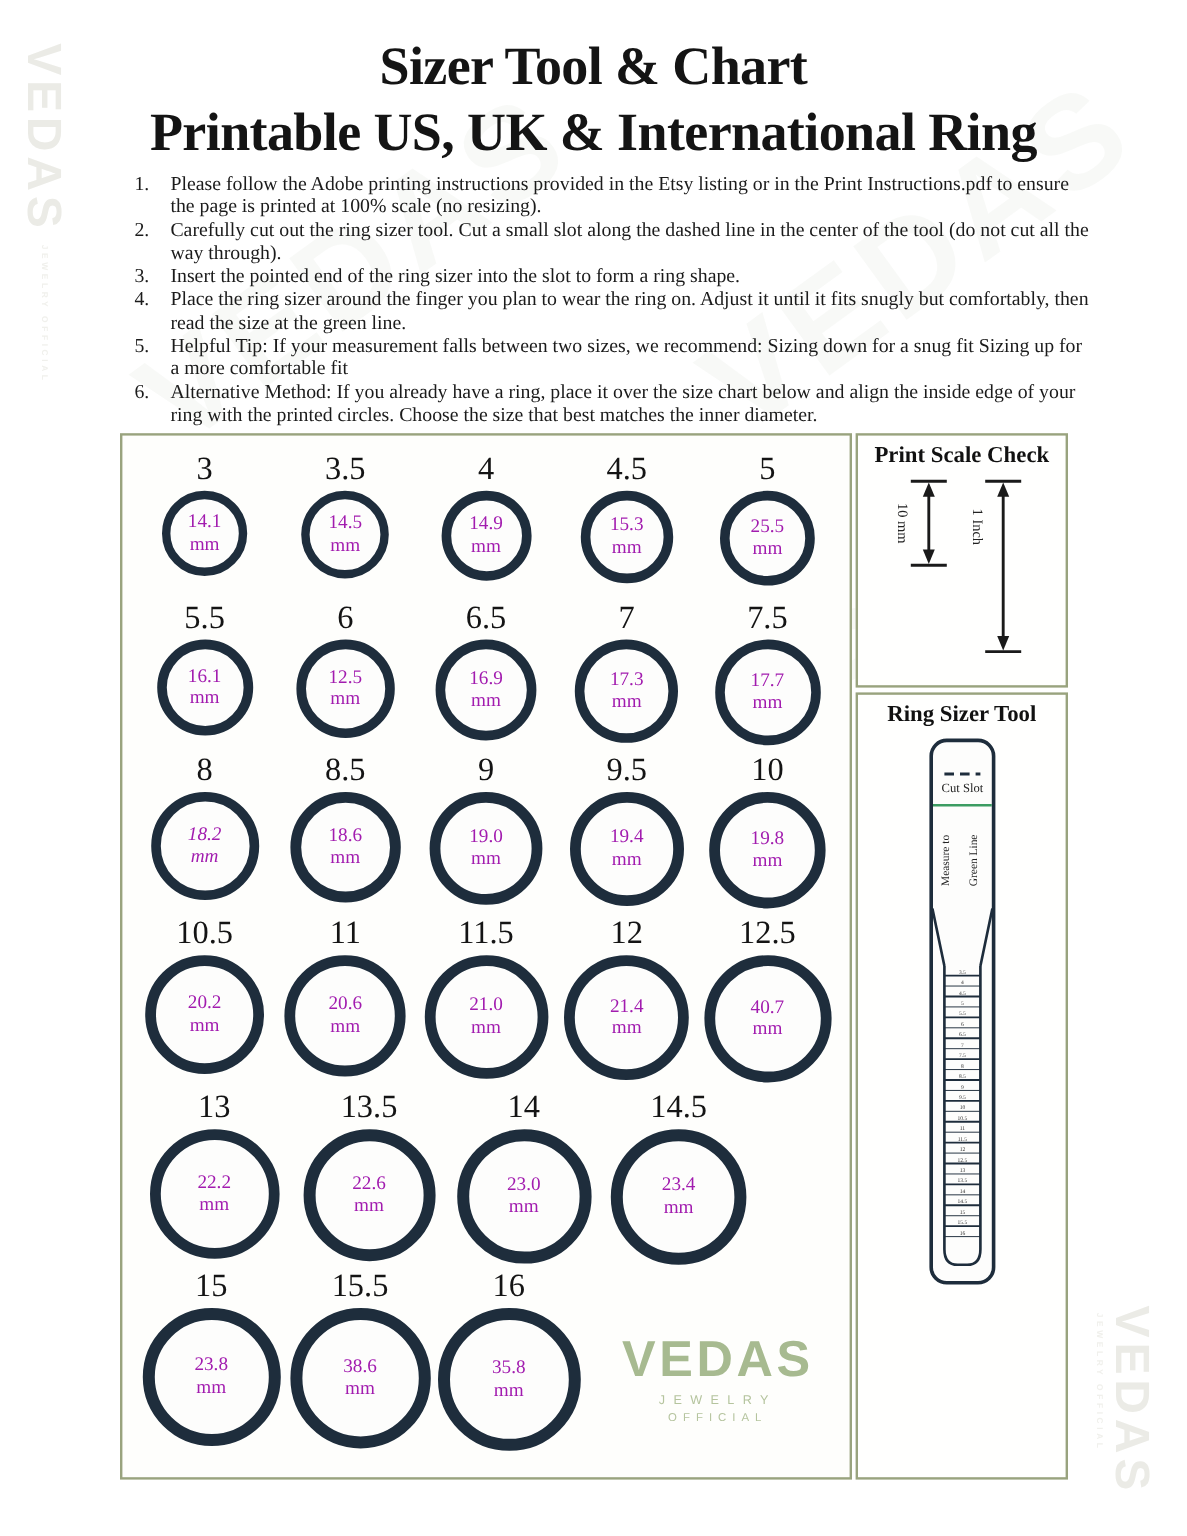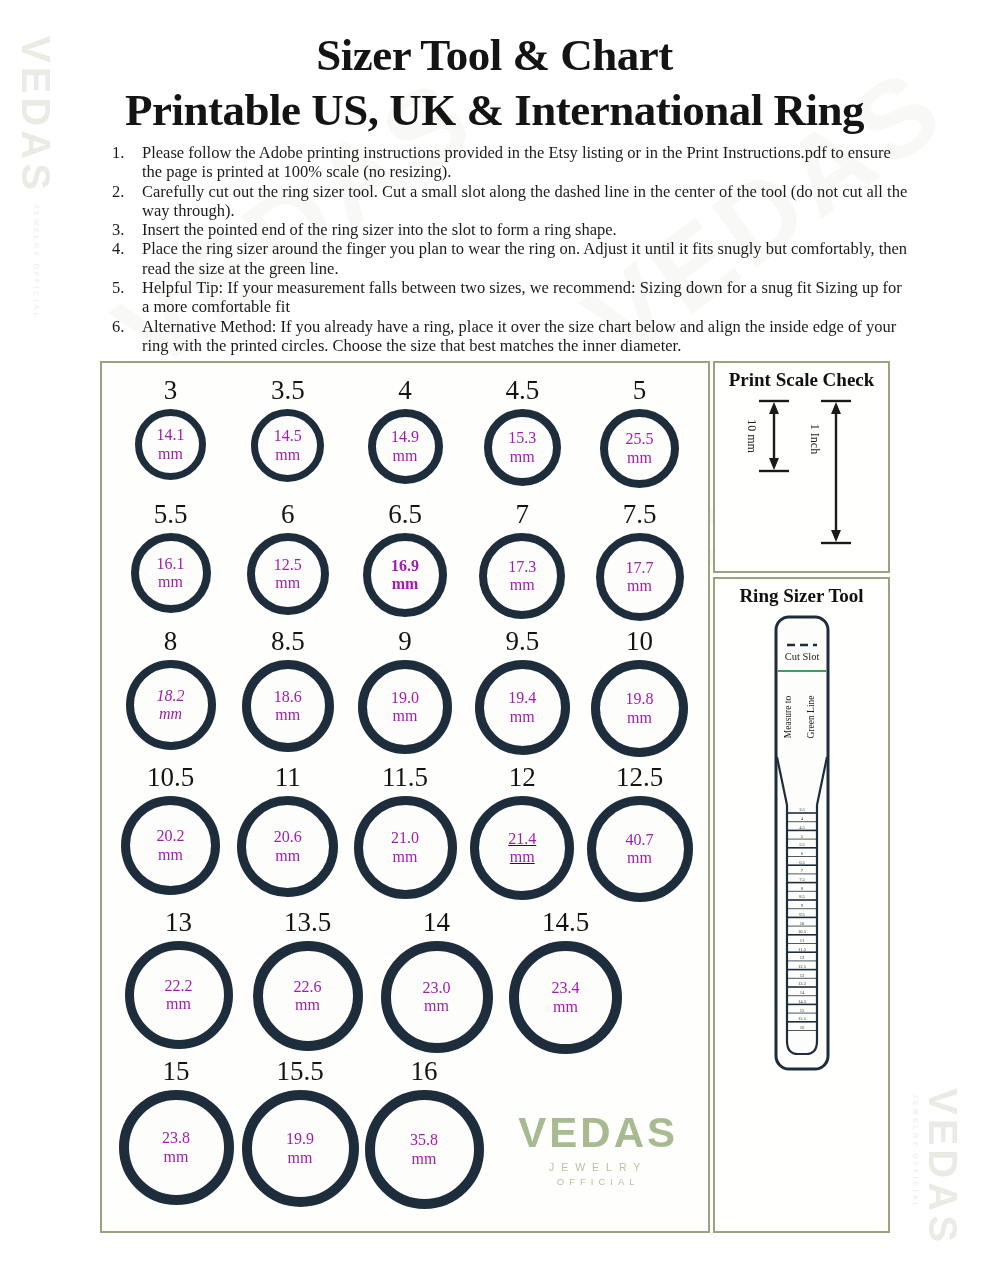--- a/index.html
+++ b/index.html
@@ -156,21 +156,21 @@
           <div class="ring-size">6</div>
           <div class="ring-circle" style="width: 82px; height: 82px; border-width: 8px;">
             <div class="ring-mm">
               <div>12.5</div>
               <div>mm</div>
             </div>
           </div>
         </div>
         <div class="ring-cell" style="width: 113px;">
           <div class="ring-size">6.5</div>
-          <div class="ring-circle" style="width: 84px; height: 84px; border-width: 8px; font-weight: bold;">
+          <div class="ring-circle" style="width: 84px; height: 84px; border-width: 8px;">
             <div class="ring-mm">
               <div>16.9</div>
               <div>mm</div>
             </div>
           </div>
         </div>
         <div class="ring-cell" style="width: 113px;">
           <div class="ring-size">7</div>
           <div class="ring-circle" style="width: 86px; height: 86px; border-width: 8px;">
             <div class="ring-mm">
@@ -259,21 +259,21 @@
           <div class="ring-size">11.5</div>
           <div class="ring-circle" style="width: 103px; height: 103px; border-width: 9px;">
             <div class="ring-mm">
               <div>21.0</div>
               <div>mm</div>
             </div>
           </div>
         </div>
         <div class="ring-cell" style="width: 113px;">
           <div class="ring-size">12</div>
-          <div class="ring-circle" style="width: 104px; height: 104px; border-width: 9px; text-decoration: underline;">
+          <div class="ring-circle" style="width: 104px; height: 104px; border-width: 9px;">
             <div class="ring-mm">
               <div>21.4</div>
               <div>mm</div>
             </div>
           </div>
         </div>
         <div class="ring-cell" style="width: 113px;">
           <div class="ring-size">12.5</div>
           <div class="ring-circle" style="width: 106px; height: 106px; border-width: 9px;">
             <div class="ring-mm">
@@ -328,21 +328,21 @@
             <div class="ring-mm">
               <div>23.8</div>
               <div>mm</div>
             </div>
           </div>
         </div>
         <div class="ring-cell" style="width: 124px;">
           <div class="ring-size">15.5</div>
           <div class="ring-circle" style="width: 117px; height: 117px; border-width: 10px;">
             <div class="ring-mm">
-              <div>19.9</div>
+              <div>38.6</div>
               <div>mm</div>
             </div>
           </div>
         </div>
         <div class="ring-cell" style="width: 124px;">
           <div class="ring-size">16</div>
           <div class="ring-circle" style="width: 119px; height: 119px; border-width: 10px;">
             <div class="ring-mm">
               <div>35.8</div>
               <div>mm</div>

